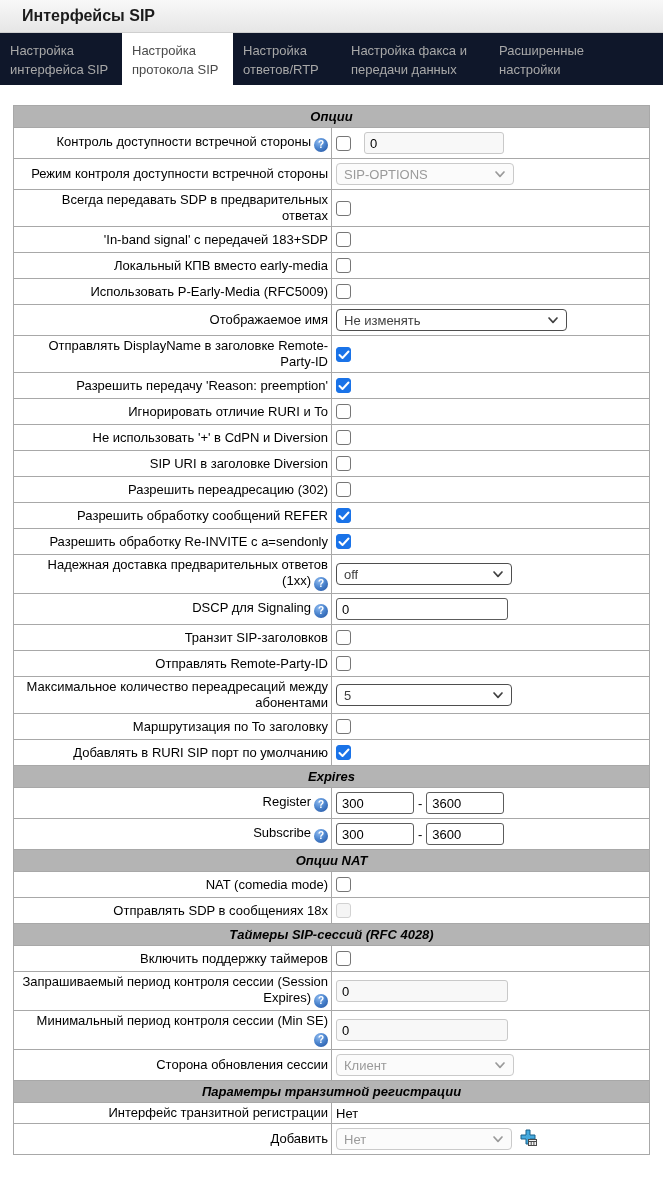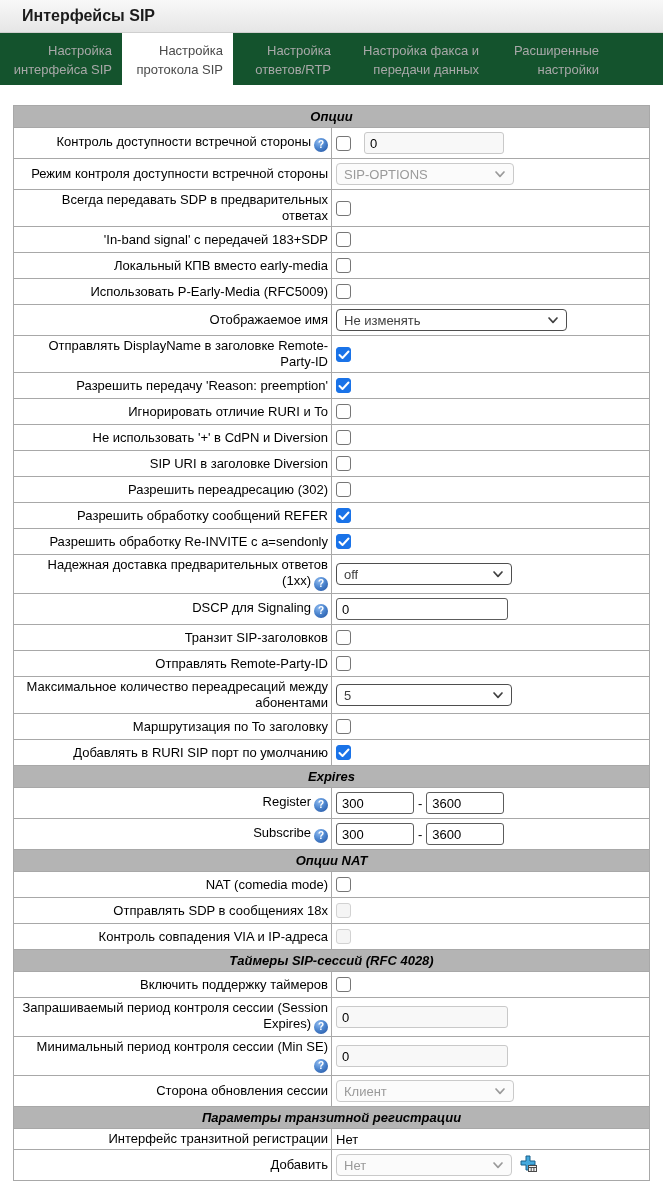--- a/index.html
+++ b/index.html
@@ -3,21 +3,21 @@
 <meta charset="utf-8">
 <style>
   html,body{margin:0;padding:0;background:#fff;width:663px;font-family:"Liberation Sans","DejaVu Sans",sans-serif;}
   body{min-height:1195px;color:#000;}
 
   
   .titlebar{height:32px;line-height:32px;background:linear-gradient(#f8f8f8,#e6e6e6);
     border-bottom:1px solid #cfcfcf;padding-left:22px;font-size:16px;font-weight:bold;color:#1b1b1b;}
 
   
-  .tabbar{background:#14532d;display:flex;align-items:stretch;height:52px;text-align:right;}
+  .tabbar{background:#0f172a;display:flex;align-items:stretch;height:52px;}
   .tab{box-sizing:border-box;padding:8px 10px;font-size:13px;line-height:19px;color:#a8a8a8;cursor:pointer;}
   .tab.active{background:#ffffff;color:#4a4a4a;}
   .tab:nth-child(1){width:122px;}
   .tab:nth-child(2){width:111px;}
   .tab:nth-child(3){width:108px;}
   .tab:nth-child(4){width:148px;}
   .tab:nth-child(5){width:120px;}
 
   
   .cfgwrap{margin:20px 0 0 13px;}
@@ -211,24 +211,20 @@
         </tr>
         <tr>
           <td class="lbl"><span>NAT (comedia mode)</span></td>
           <td class="ctl"><span class="cb"></span></td>
         </tr>
         <tr>
           <td class="lbl"><span>Отправлять SDP в сообщениях 18x</span></td>
           <td class="ctl"><span class="cb disabled"></span></td>
         </tr>
         <tr>
-          <td class="lbl"><span>Контроль совпадения VIA и IP-адреса</span></td>
-          <td class="ctl"><span class="cb disabled"></span></td>
-        </tr>
-        <tr>
           <td colspan="2" class="sect">Таймеры SIP-сессий (RFC 4028)</td>
         </tr>
         <tr>
           <td class="lbl"><span>Включить поддержку таймеров</span></td>
           <td class="ctl"><span class="cb"></span></td>
         </tr>
         <tr>
           <td class="lbl"><span>Запрашиваемый период контроля сессии (Session Expires)</span><span class="help">?</span></td>
           <td class="ctl"><input type="text" class="ti dis" readonly="readonly" value="0" style="width: 172px;"></td>
         </tr>

